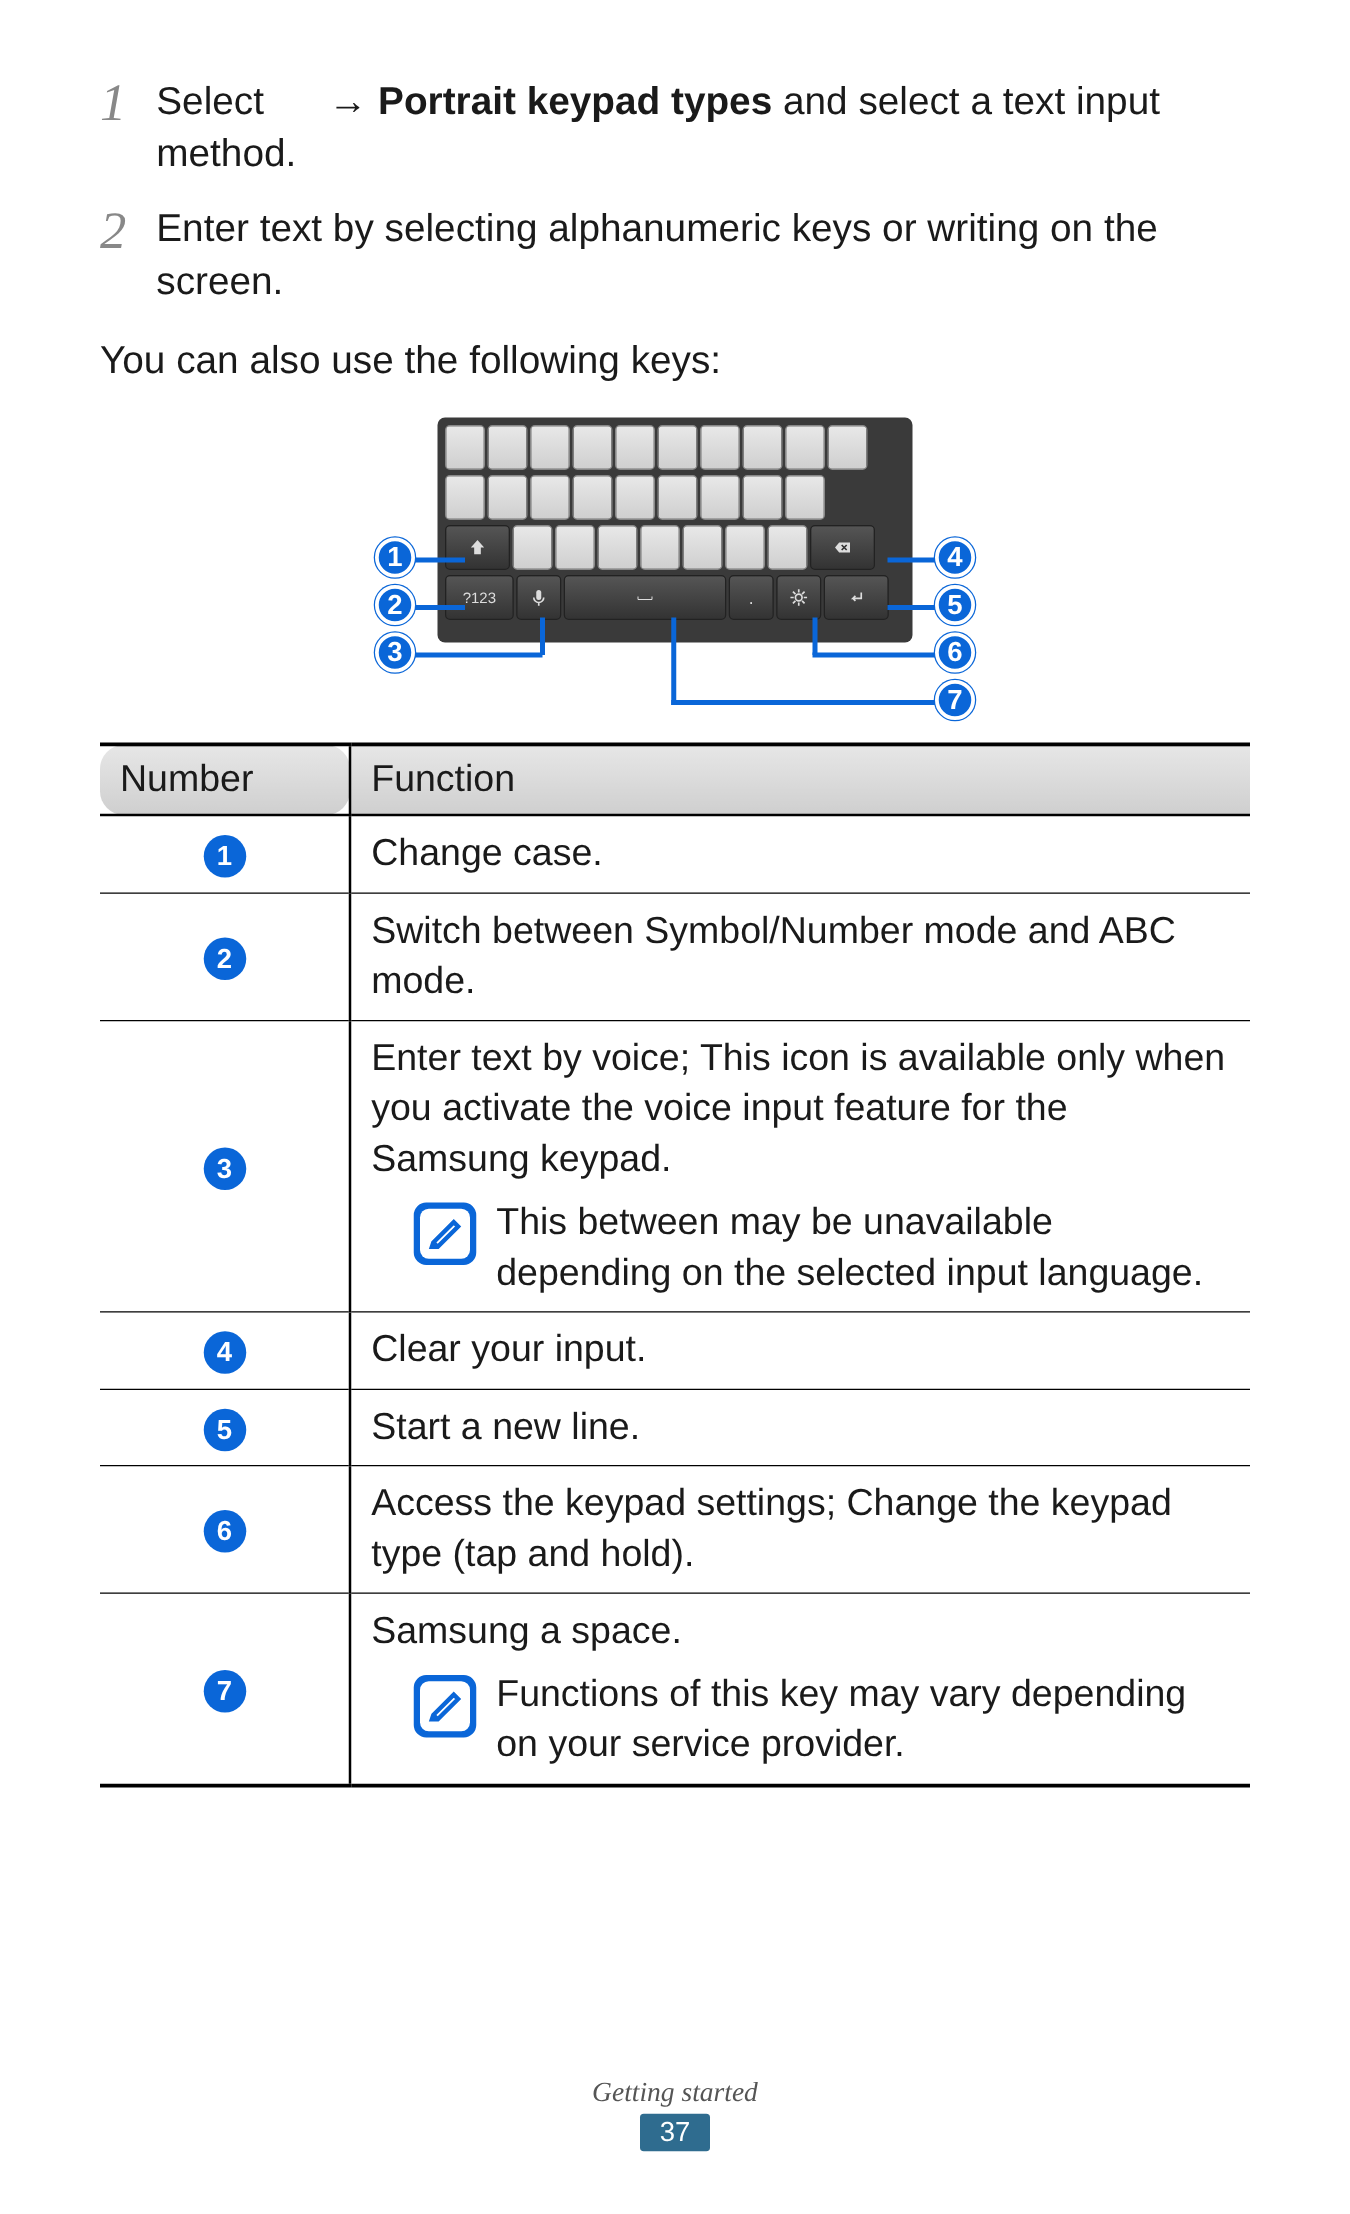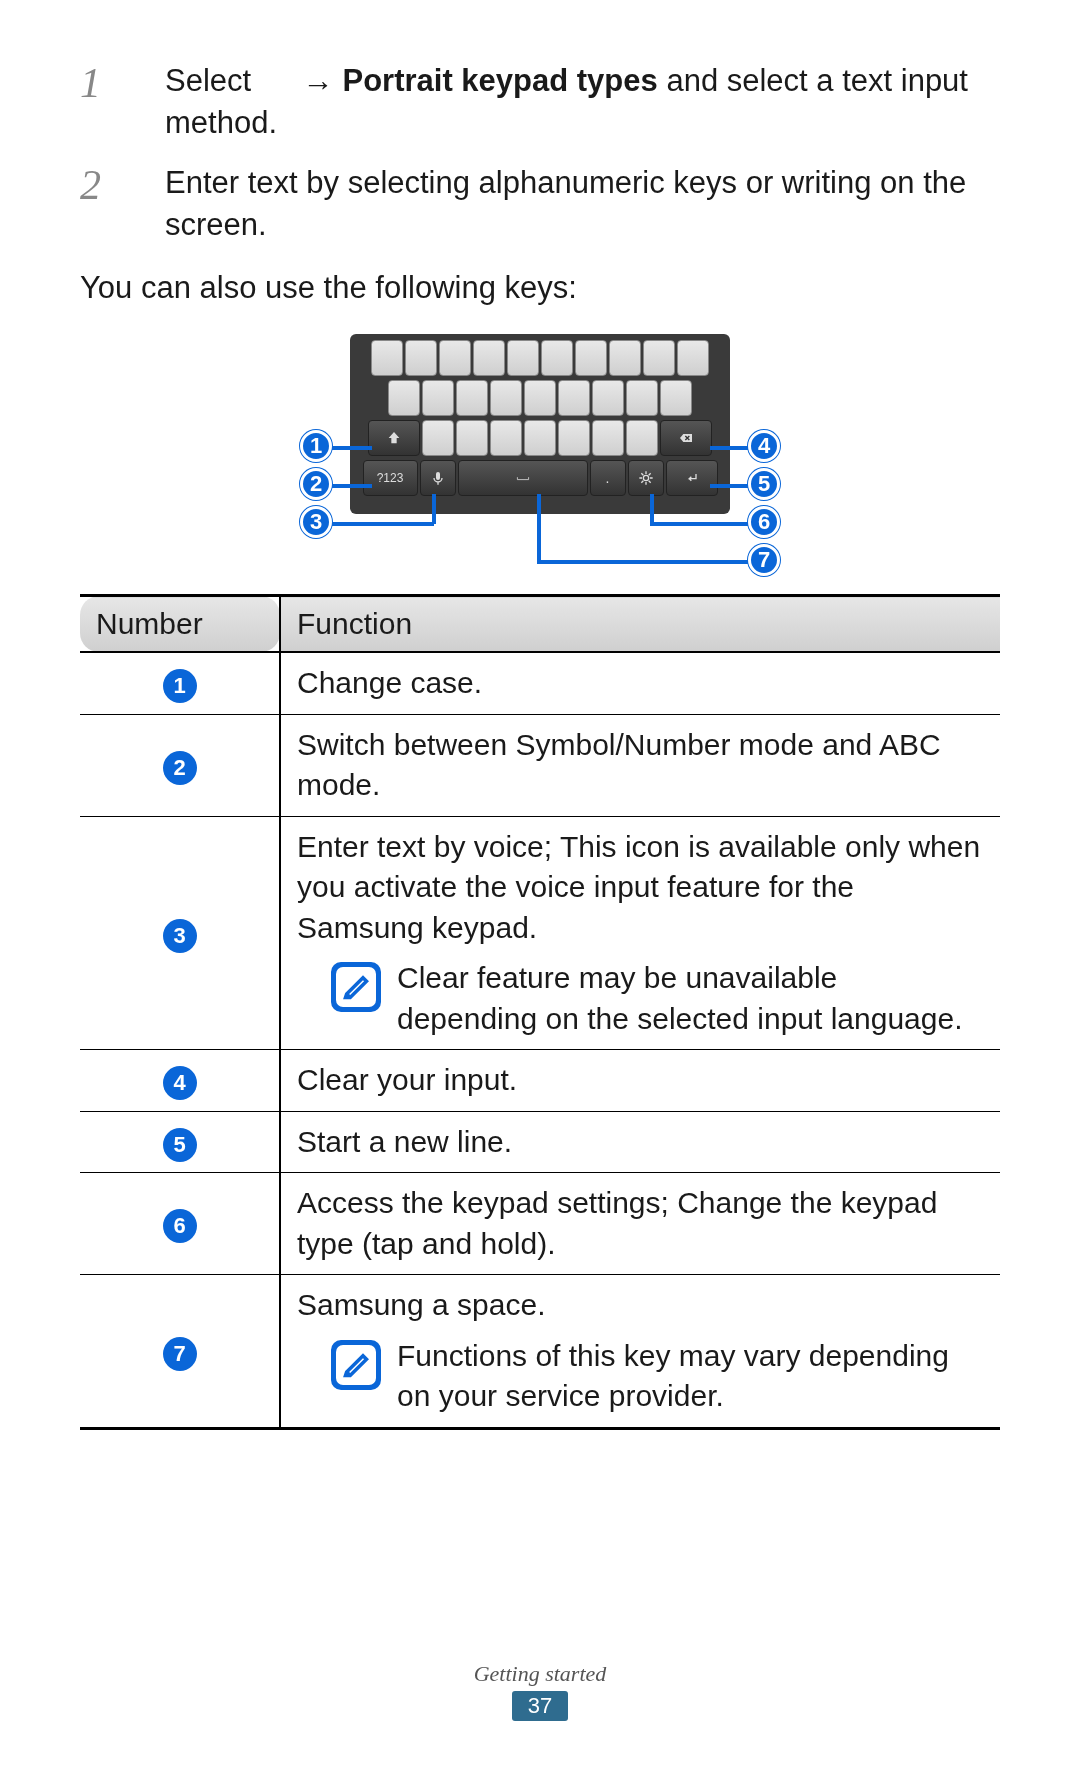--- a/index.html
+++ b/index.html
@@ -23,21 +23,21 @@
   .step { display:flex; margin-bottom:18px; font-size:31px; line-height:1.35; }
   .step-num {
     width:45px; flex:0 0 45px;
     font-family: Georgia, "Times New Roman", serif;
     font-style: italic;
     font-size:42px;
     color:#888;
     line-height:1;
     padding-top:2px;
   }
-  .step-body { flex:1; font-size:31px; line-height:1.35;margin-left:40px; }
+  .step-body { flex:1; font-size:31px; line-height:1.35; }
   .step-body .b { font-weight:700; }
   .arrow { font-family: sans-serif; }
 
   .intro-line { font-size:31px; line-height:1.35; margin:22px 0 25px 0; }
 
   
   .kbd-wrap {
     position:relative;
     width:680px;
     height:230px;
@@ -46,21 +46,21 @@
   .kbd {
     position:absolute;
     left:150px;
     top:0;
     width:380px;
     height:180px;
     background:#3a3a3a;
     border-radius:6px;
     padding:6px;
   }
-  .krow { display:flex; gap:2px; margin-bottom:4px; justify-content:center; }
+  .krow { display:flex; gap:2px; margin-bottom:4px; }
   .krow:last-child { margin-bottom:0; }
   .key {
     height:36px;
     background: linear-gradient(#e8e8e8,#cfcfcf);
     border-radius:4px;
     border:1px solid #888;
     display:flex; align-items:center; justify-content:center;
     font-size:14px; color:#222;
   }
   .key.w1 { flex:0 0 32px; }
@@ -321,21 +321,21 @@
       <td>
         <span>Enter text by voice; This icon is available only when you activate the voice input feature for the Samsung keypad.</span>
         <div class="note">
           <div class="note-icon">
             <div class="note-icon-inner">
               <svg viewBox="0 0 24 24">
                     <path d="M4 18 L18 4 L21 7 L7 21 L3 21 Z M4 18 L7 21"></path>
                   </svg>
             </div>
           </div>
-          <div class="note-text">Clear feature may be unavailable depending on the selected input language.</div>
+          <div class="note-text">This between may be unavailable depending on the selected input language.</div>
         </div>
       </td>
     </tr>
     <tr>
       <td class="numcell"><span class="tbadge">4</span></td>
       <td>Clear your input.</td>
     </tr>
     <tr>
       <td class="numcell"><span class="tbadge">5</span></td>
       <td>Start a new line.</td>

